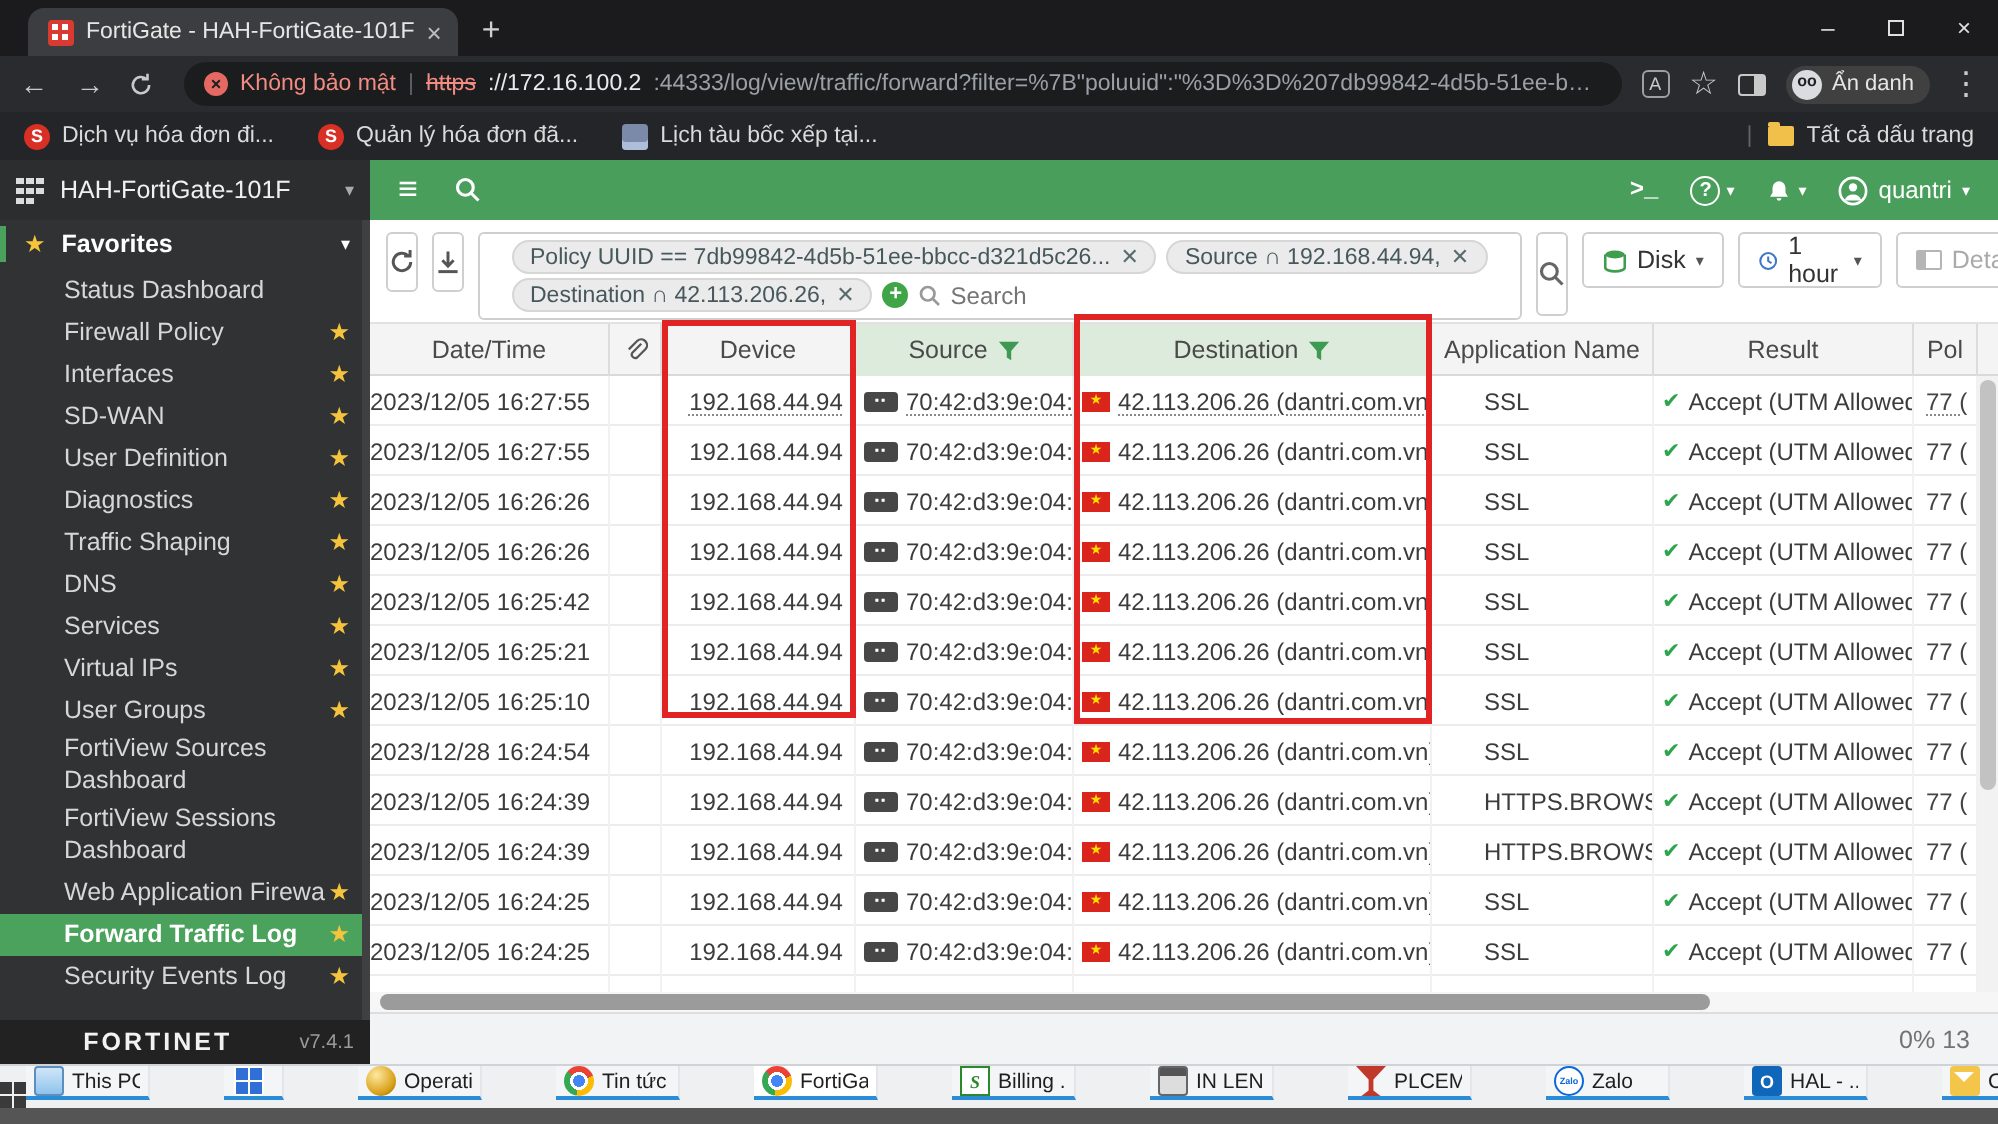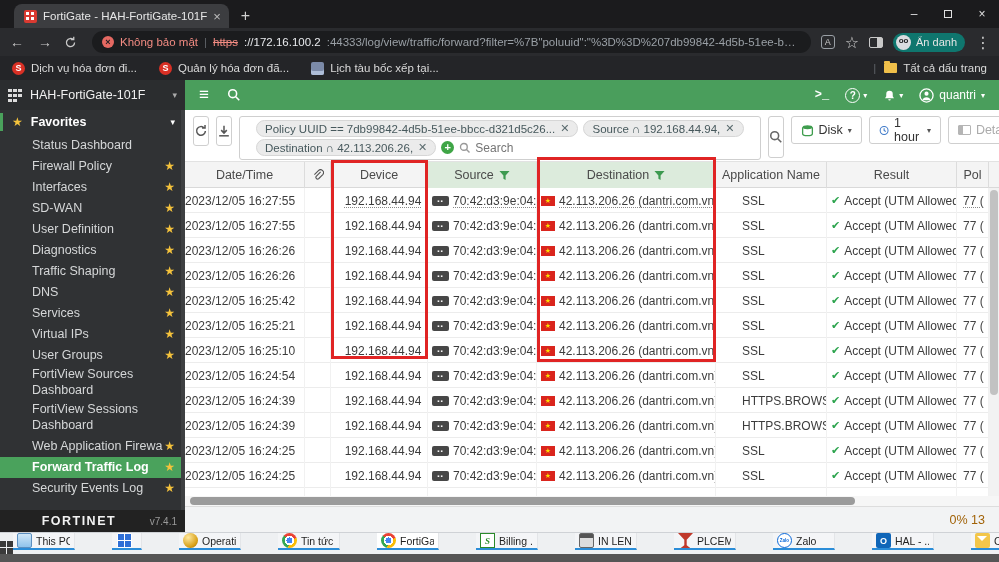--- a/index.html
+++ b/index.html
@@ -27,21 +27,21 @@
   .nsec-ico { width:12px; height:12px; border-radius:50%; background:#e56962; color:#1b1c1e; font-size:9px; line-height:12px; text-align:center; font-weight:bold; flex:0 0 auto; }
   .nsec-txt { color:#f28b82; }
   .omni-sep { color:#5f6368; }
   .url-scheme { color:#f28b82; text-decoration:line-through; }
   .url-host { color:#e8eaed; font-weight:normal; }
   .url-path { color:#9aa0a6; overflow:hidden; text-overflow:ellipsis; }
   .urlbar-right { display:flex; align-items:center; gap:10px; color:#c9c9c9; }
   .tr-ico { width:14px; height:14px; border:1px solid #9aa0a6; border-radius:3px; color:#c9c9c9; font-size:9px; line-height:13px; text-align:center; }
   .panel-ico { width:14px; height:11px; border:1px solid #c9c9c9; border-radius:2px; position:relative; }
   .panel-ico::after { content:""; position:absolute; right:0; top:0; bottom:0; width:5px; background:#c9c9c9; }
-  .incog { display:flex; align-items:center; gap:5px; background:#0f766e; border-radius:11px; padding:2px 8px 2px 3px; color:#e6e6e6; font-size:11px; }
+  .incog { display:flex; align-items:center; gap:5px; background:#404040; border-radius:11px; padding:2px 8px 2px 3px; color:#e6e6e6; font-size:11px; }
   .incog-ico { width:15px; height:15px; border-radius:50%; background:#dadce0; position:relative; }
   .incog-ico::after { content:"oo"; position:absolute; left:0; right:0; top:1px; text-align:center; font-size:8px; color:#202124; font-weight:bold; }
 
   .bmbar { position:absolute; left:0; top:56px; width:999px; height:24px; background:#242528; display:flex; align-items:center; gap:22px; padding:0 12px; color:#dadada; font-size:11.5px; }
   .bm { display:flex; align-items:center; gap:6px; }
   .bm-ico { width:13px; height:13px; border-radius:50%; flex:0 0 auto; }
   .bmi-s-red { background:#d93025; color:#fff; font-size:9px; font-weight:bold; text-align:center; line-height:13px; }
   .bmi-s-red::after { content:"S"; }
   .bmi-card { border-radius:2px; background:#7b8aa8; box-shadow:inset 0 -4px 0 #aebed8; }
   .bm-right { margin-left:auto; display:flex; align-items:center; gap:8px; }
@@ -127,21 +127,21 @@
   .vn-flag { flex:0 0 auto; width:14px; height:10px; background:#da251d; color:#ffdd00; font-size:7px; line-height:10px; text-align:center; }
   .chk { color:#2da44e; font-size:11px; }
   .is-hover .c-src, .is-hover .c-pol,
   .is-hover .c-dev span:last-child, .is-hover .c-dst span:last-child { text-decoration:underline dotted #888 1px; text-underline-offset:2px; }
   .is-partial { color:transparent; }
 
   .vscroll { position:absolute; left:804px; top:78px; width:10px; height:308px; background:#f2f2f2; }
   .vthumb { position:absolute; left:1px; top:2px; width:8px; height:205px; background:#c2c2c2; border-radius:4px; }
   .hscroll { position:absolute; left:0; top:386px; width:814px; height:10px; background:#f6f6f6; }
   .hthumb { position:absolute; left:5px; top:1px; width:665px; height:8px; background:#9b9b9b; border-radius:4px; }
-  .statusbar { position:absolute; left:0; top:396px; width:814px; height:26px; background:#f2f3f4; border-top:1px solid #dddddd; display:flex; align-items:center; justify-content:flex-end; padding-right:14px; font-size:12.5px; color:#a16207; }
+  .statusbar { position:absolute; left:0; top:396px; width:814px; height:26px; background:#f2f3f4; border-top:1px solid #dddddd; display:flex; align-items:center; justify-content:flex-end; padding-right:14px; font-size:12.5px; color:#737373; }
 
   
   .anno { position:absolute; border:3px solid #e02424; z-index:50; pointer-events:none; }
   .anno-src { left:331px; top:160px; width:97px; height:199px; }
   .anno-dst { left:537px; top:157px; width:179px; height:205px; }
 
   
   .taskbar { position:absolute; left:0; top:532px; width:999px; height:30px; background:#eef0f2; border-top:1px solid #cfd2d6; display:flex; align-items:stretch; }
   .start-btn { width:38px; display:flex; align-items:center; justify-content:center; }
   .win-logo { width:13px; height:13px; background:
@@ -695,21 +695,21 @@
     <div class="td c-res">
             <span class="chk">✔</span>
             <span>Accept (UTM Allowed)</span>
           </div>
     <div class="td c-pol">
             <span>77 (</span>
           </div>
   </div>
         <div class="trow grid-cols">
     <div class="td c-dt">
-            <span>2023/12/05 16:24:54</span>
+            <span>2023/12/28 16:24:54</span>
           </div>
     <div class="td c-clip"></div>
     <div class="td c-src">
             <span>192.168.44.94</span>
           </div>
     <div class="td c-dev">
             <span class="dev-ico"></span>
             <span>70:42:d3:9e:04:0b</span>
           </div>
     <div class="td c-dst">

